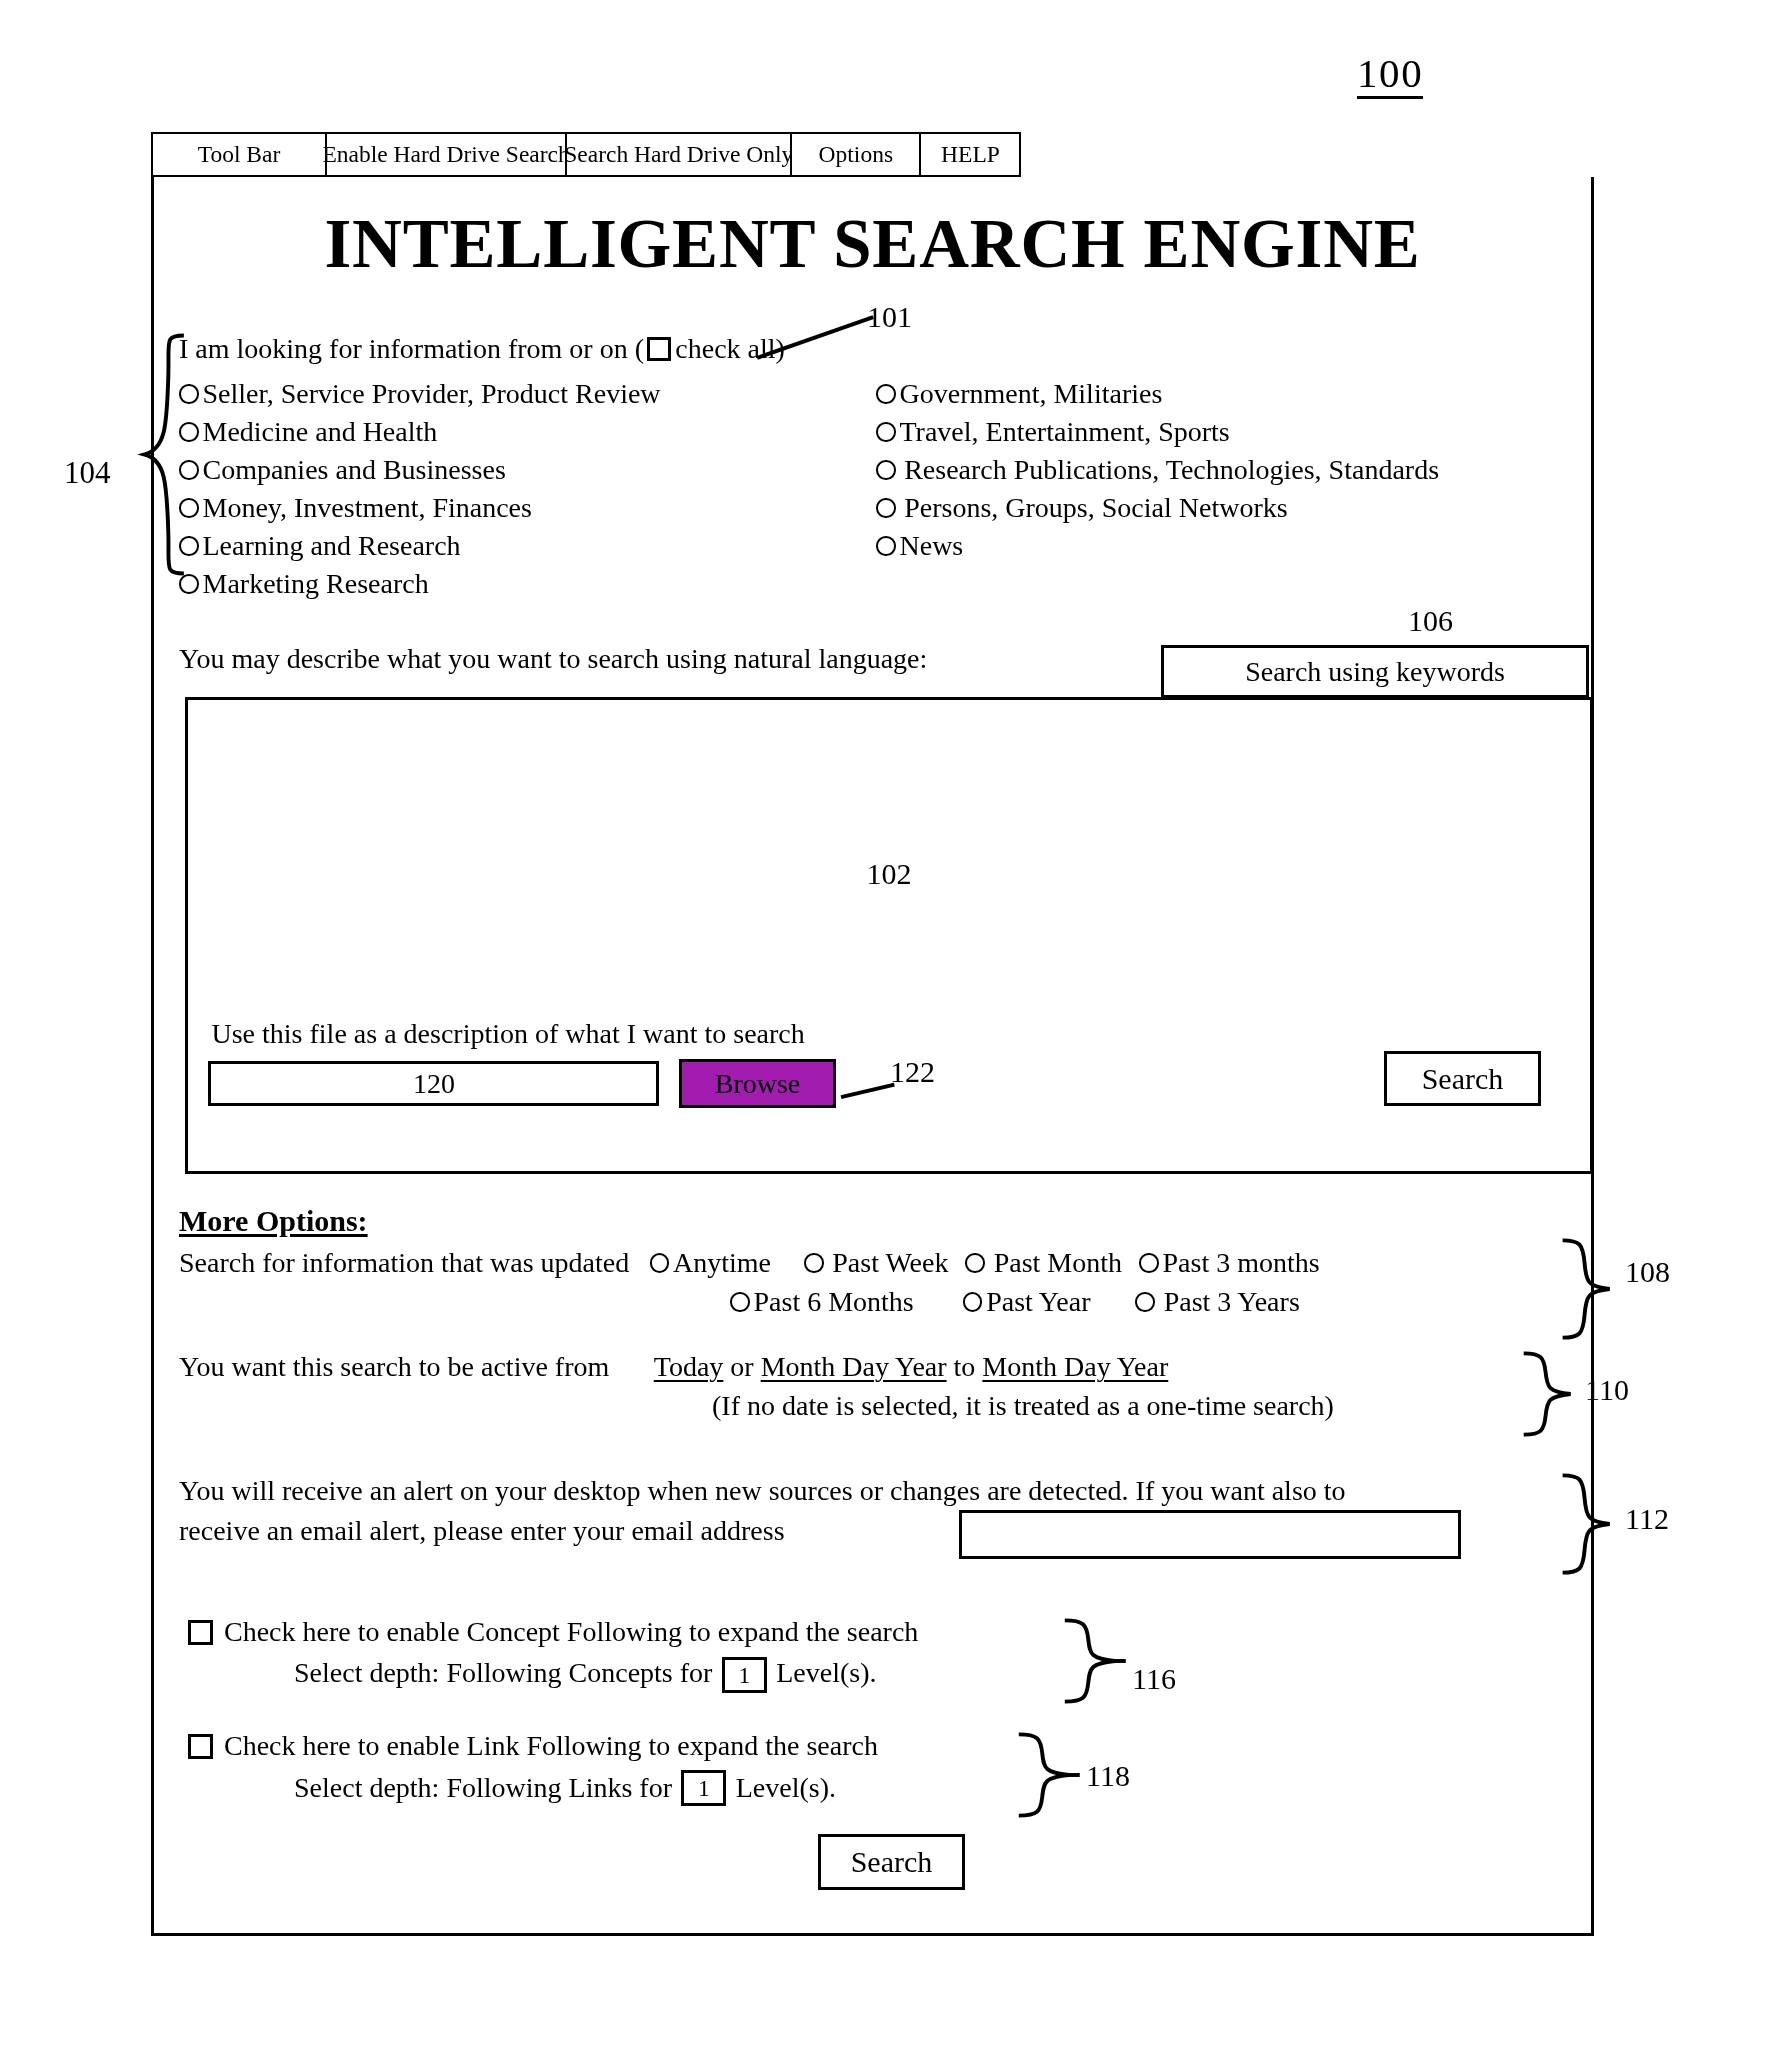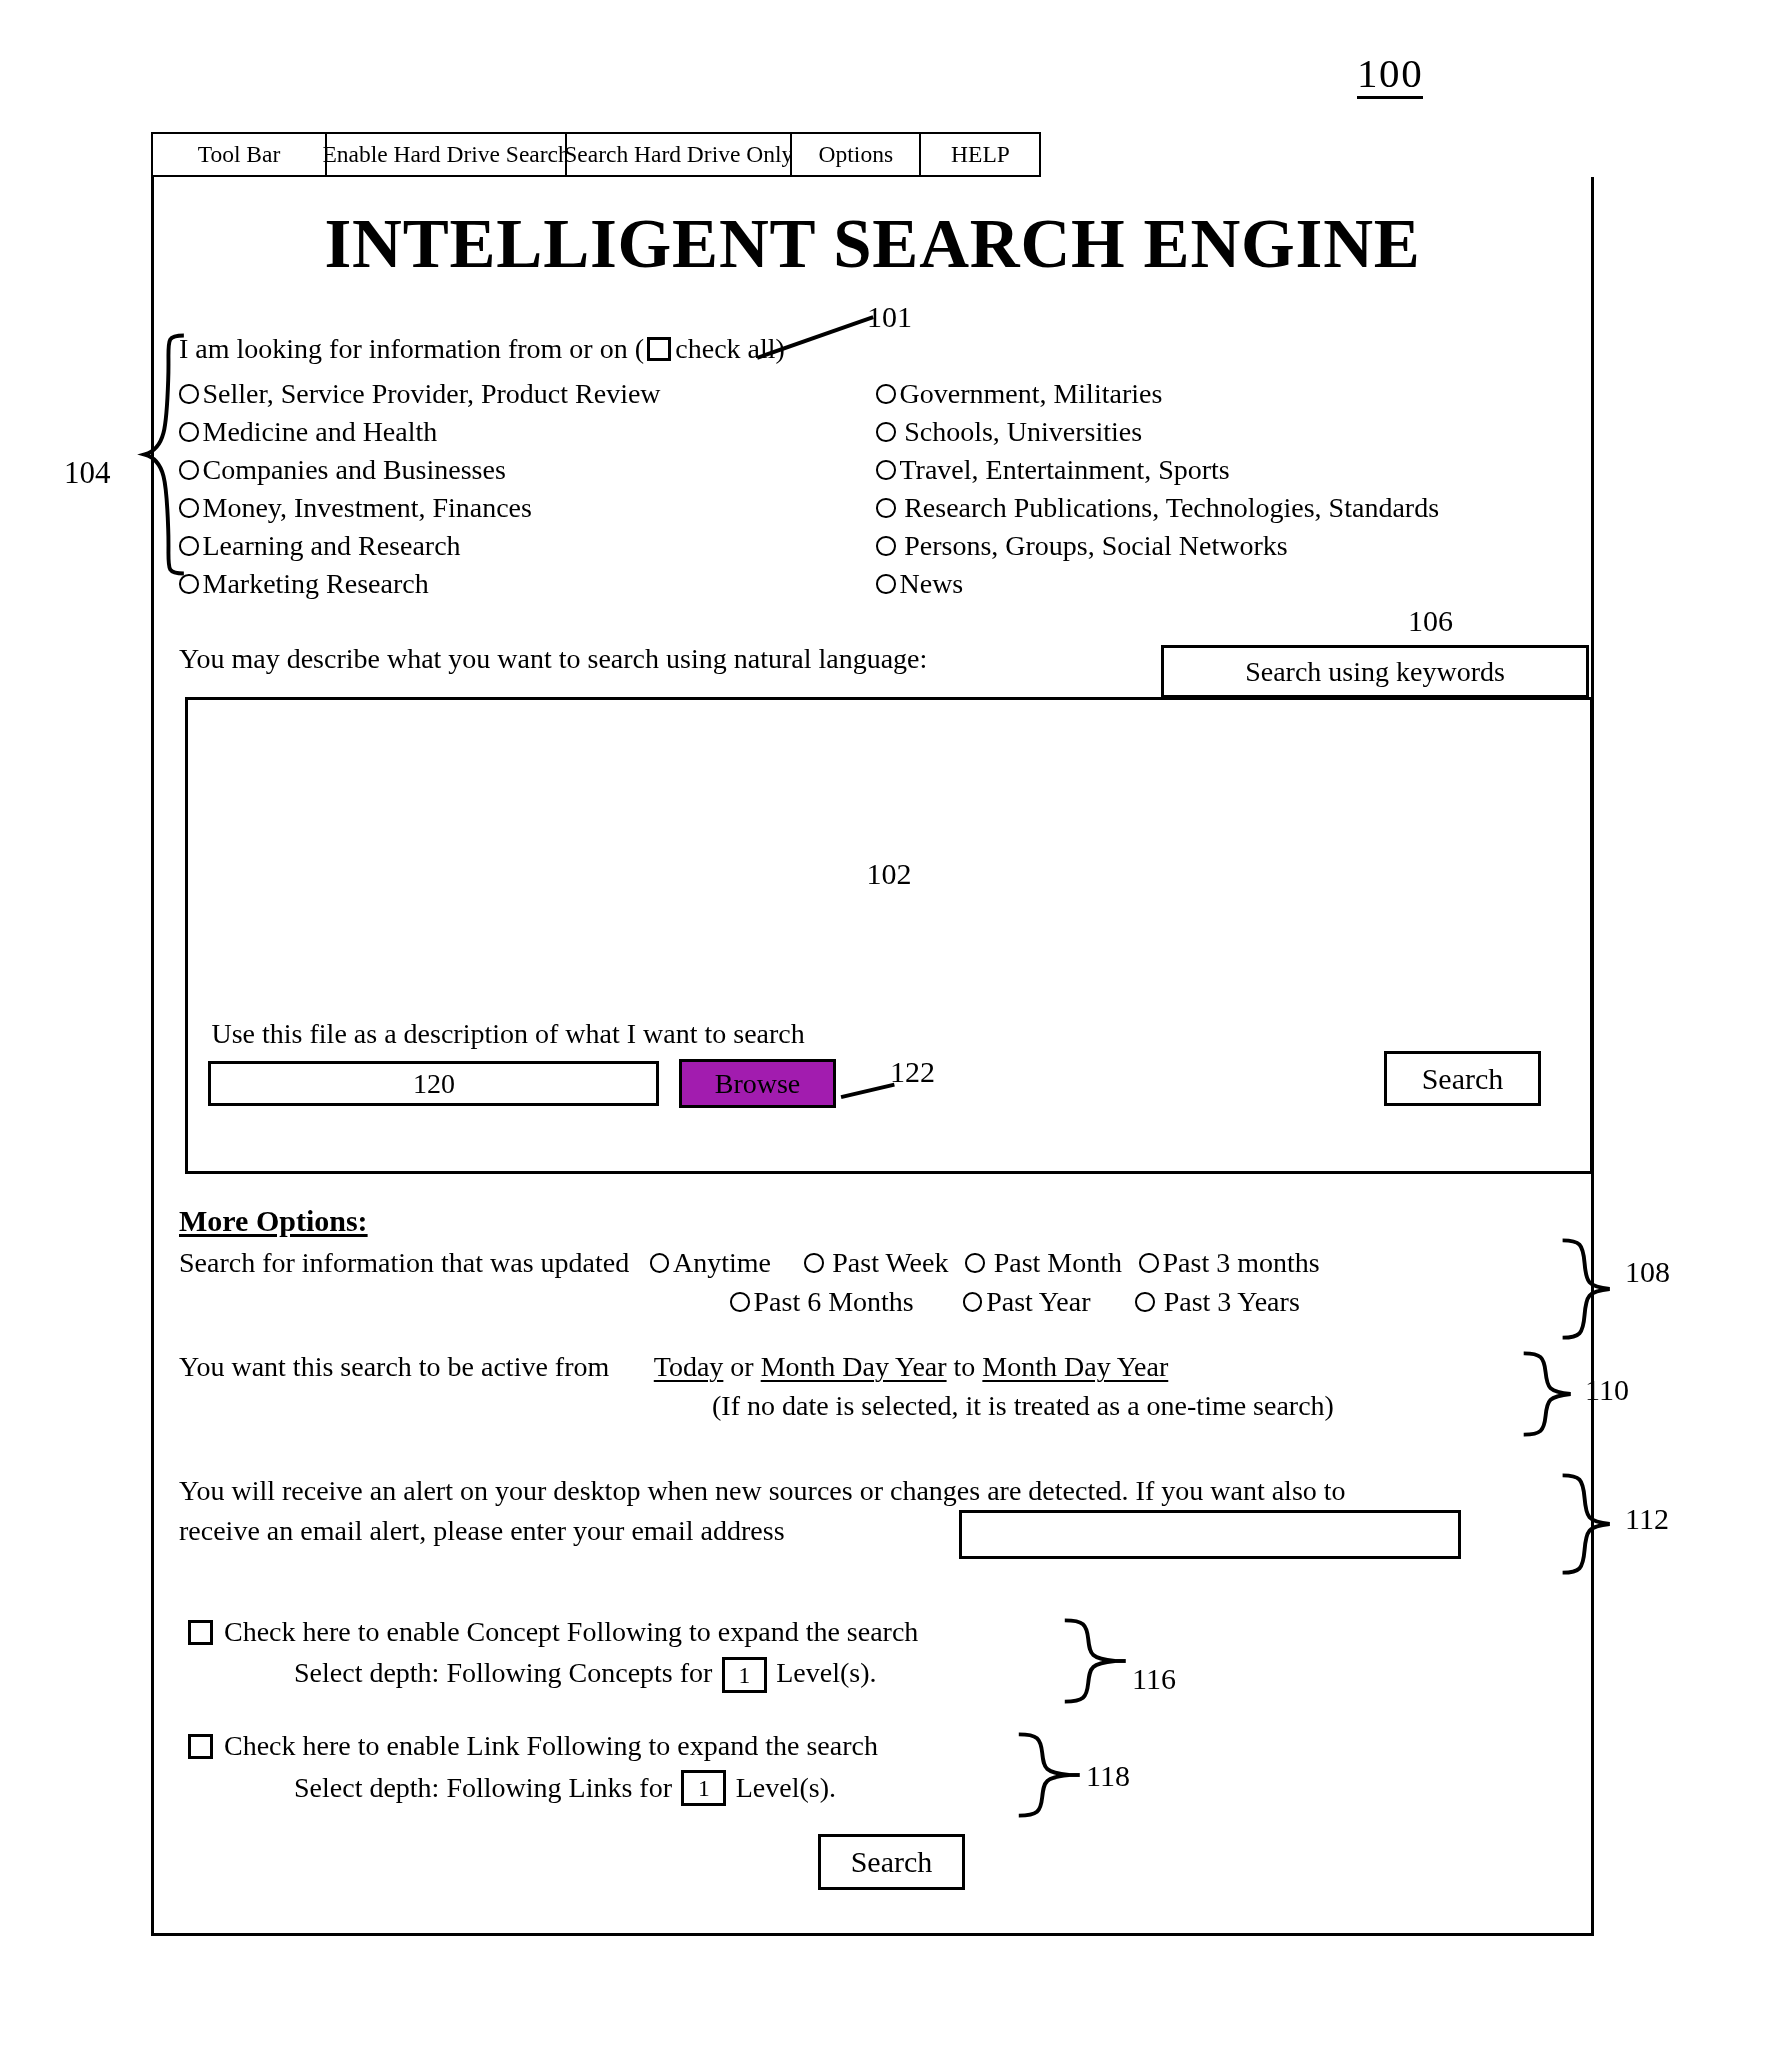--- a/index.html
+++ b/index.html
@@ -63,21 +63,21 @@
     white-space: nowrap;
     padding: 0 11px;
     background: #fff;
   }
   .toolbar-item:first-child { margin-left: 0; }
   .tb-0 { width: 176px; }
   .tb-1 { width: 243px; }
   .tb-2 { width: 330px; }
   .tb-3 { width: 227px; }
   .tb-4 { width: 132px; }
-  .tb-5 { width: 122px; }
+  .tb-5 { width: 102px; }
 
   
   .app-title {
     position: absolute;
     left: 151px;
     top: 210px;
     width: 1443px;
     text-align: center;
     font-size: 69px;
     font-weight: bold;
@@ -498,24 +498,20 @@
   <div class="cat-row">
     <span class="radio"></span>
     <span>Marketing Research</span>
   </div>
 </div>
 
 <div class="cat-col right">
   <div class="cat-row">
     <span class="radio"></span>
     <span>Government, Militaries</span>
-  </div>
-  <div class="cat-row">
-    <span class="radio gap"></span>
-    <span>Schools, Universities</span>
   </div>
   <div class="cat-row">
     <span class="radio"></span>
     <span>Travel, Entertainment, Sports</span>
   </div>
   <div class="cat-row">
     <span class="radio gap"></span>
     <span>Research Publications, Technologies, Standards</span>
   </div>
   <div class="cat-row">

